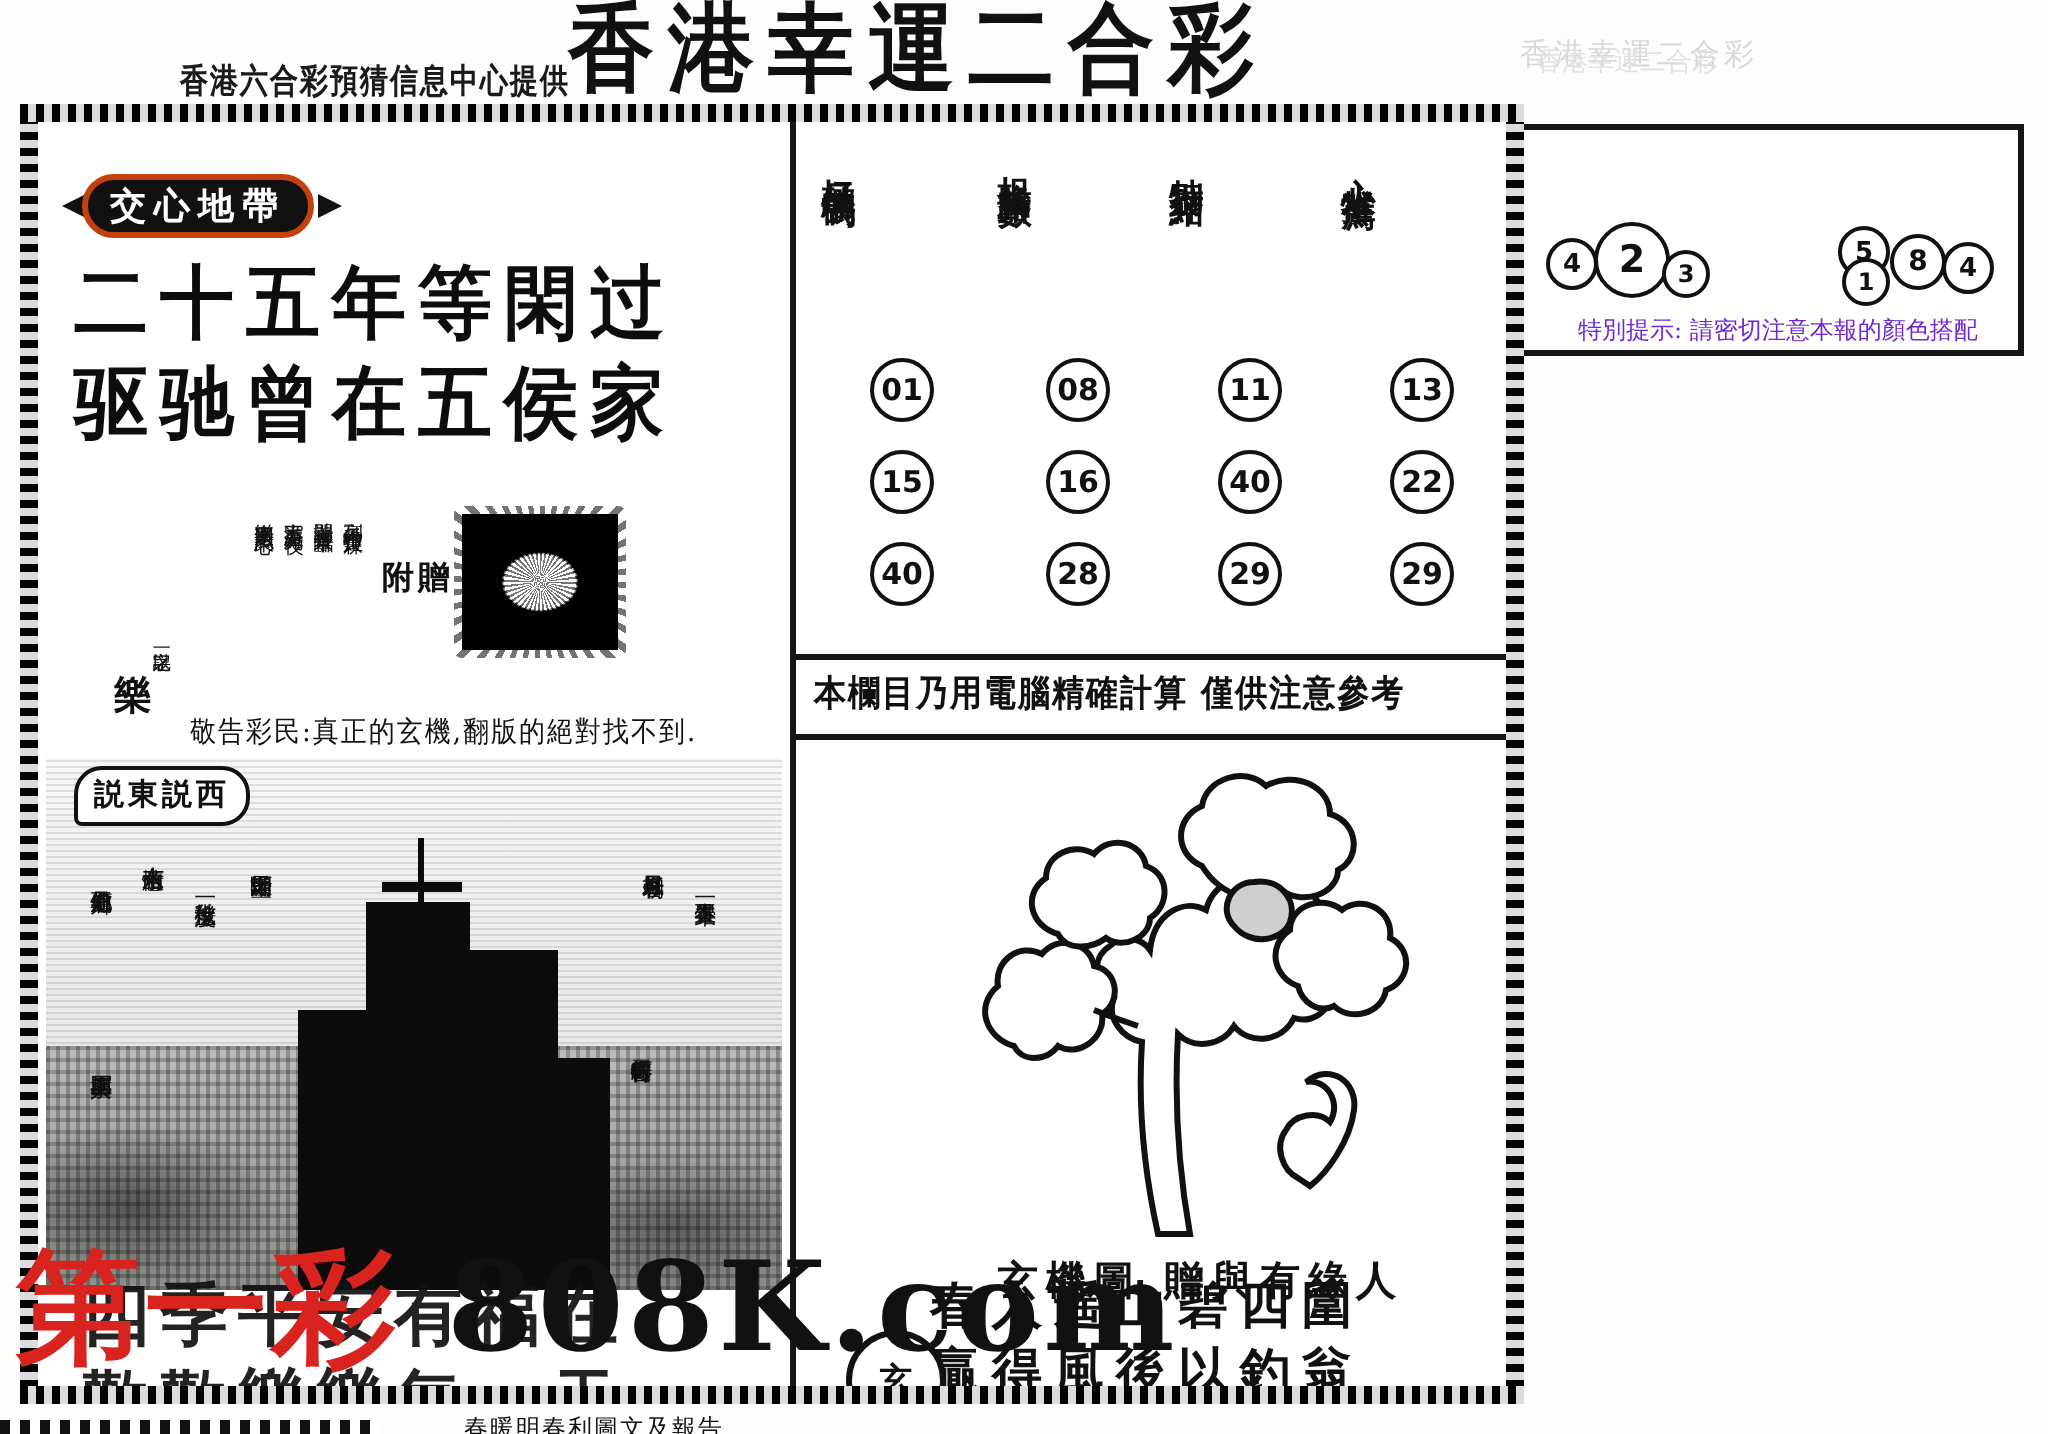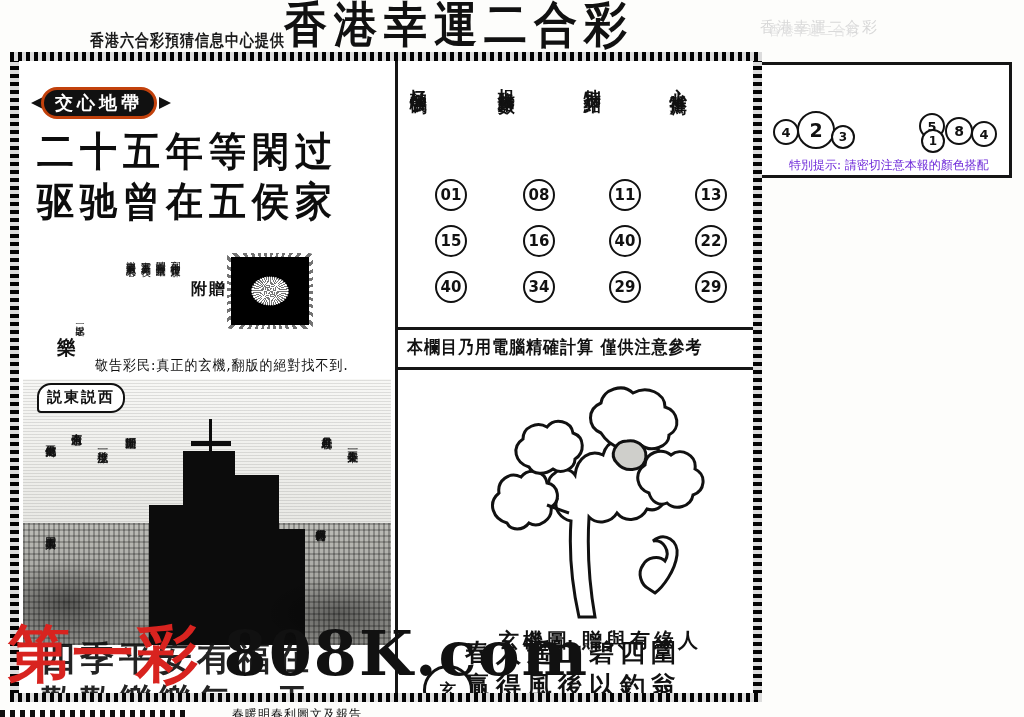--- a/index.html
+++ b/index.html
@@ -653,21 +653,21 @@
         <div class="col c1">
           <div class="col-head">極品號碼</div>
           <div class="num">01</div>
           <div class="num">15</div>
           <div class="num">40</div>
         </div>
         <div class="col c2">
           <div class="col-head">捉膽路數</div>
           <div class="num">08</div>
           <div class="num">16</div>
-          <div class="num">34</div>
+          <div class="num">28</div>
         </div>
         <div class="col c3">
           <div class="col-head">特別介紹</div>
           <div class="num">11</div>
           <div class="num">40</div>
           <div class="num">29</div>
         </div>
         <div class="col c4">
           <div class="col-head">心水推薦</div>
           <div class="num">13</div>

